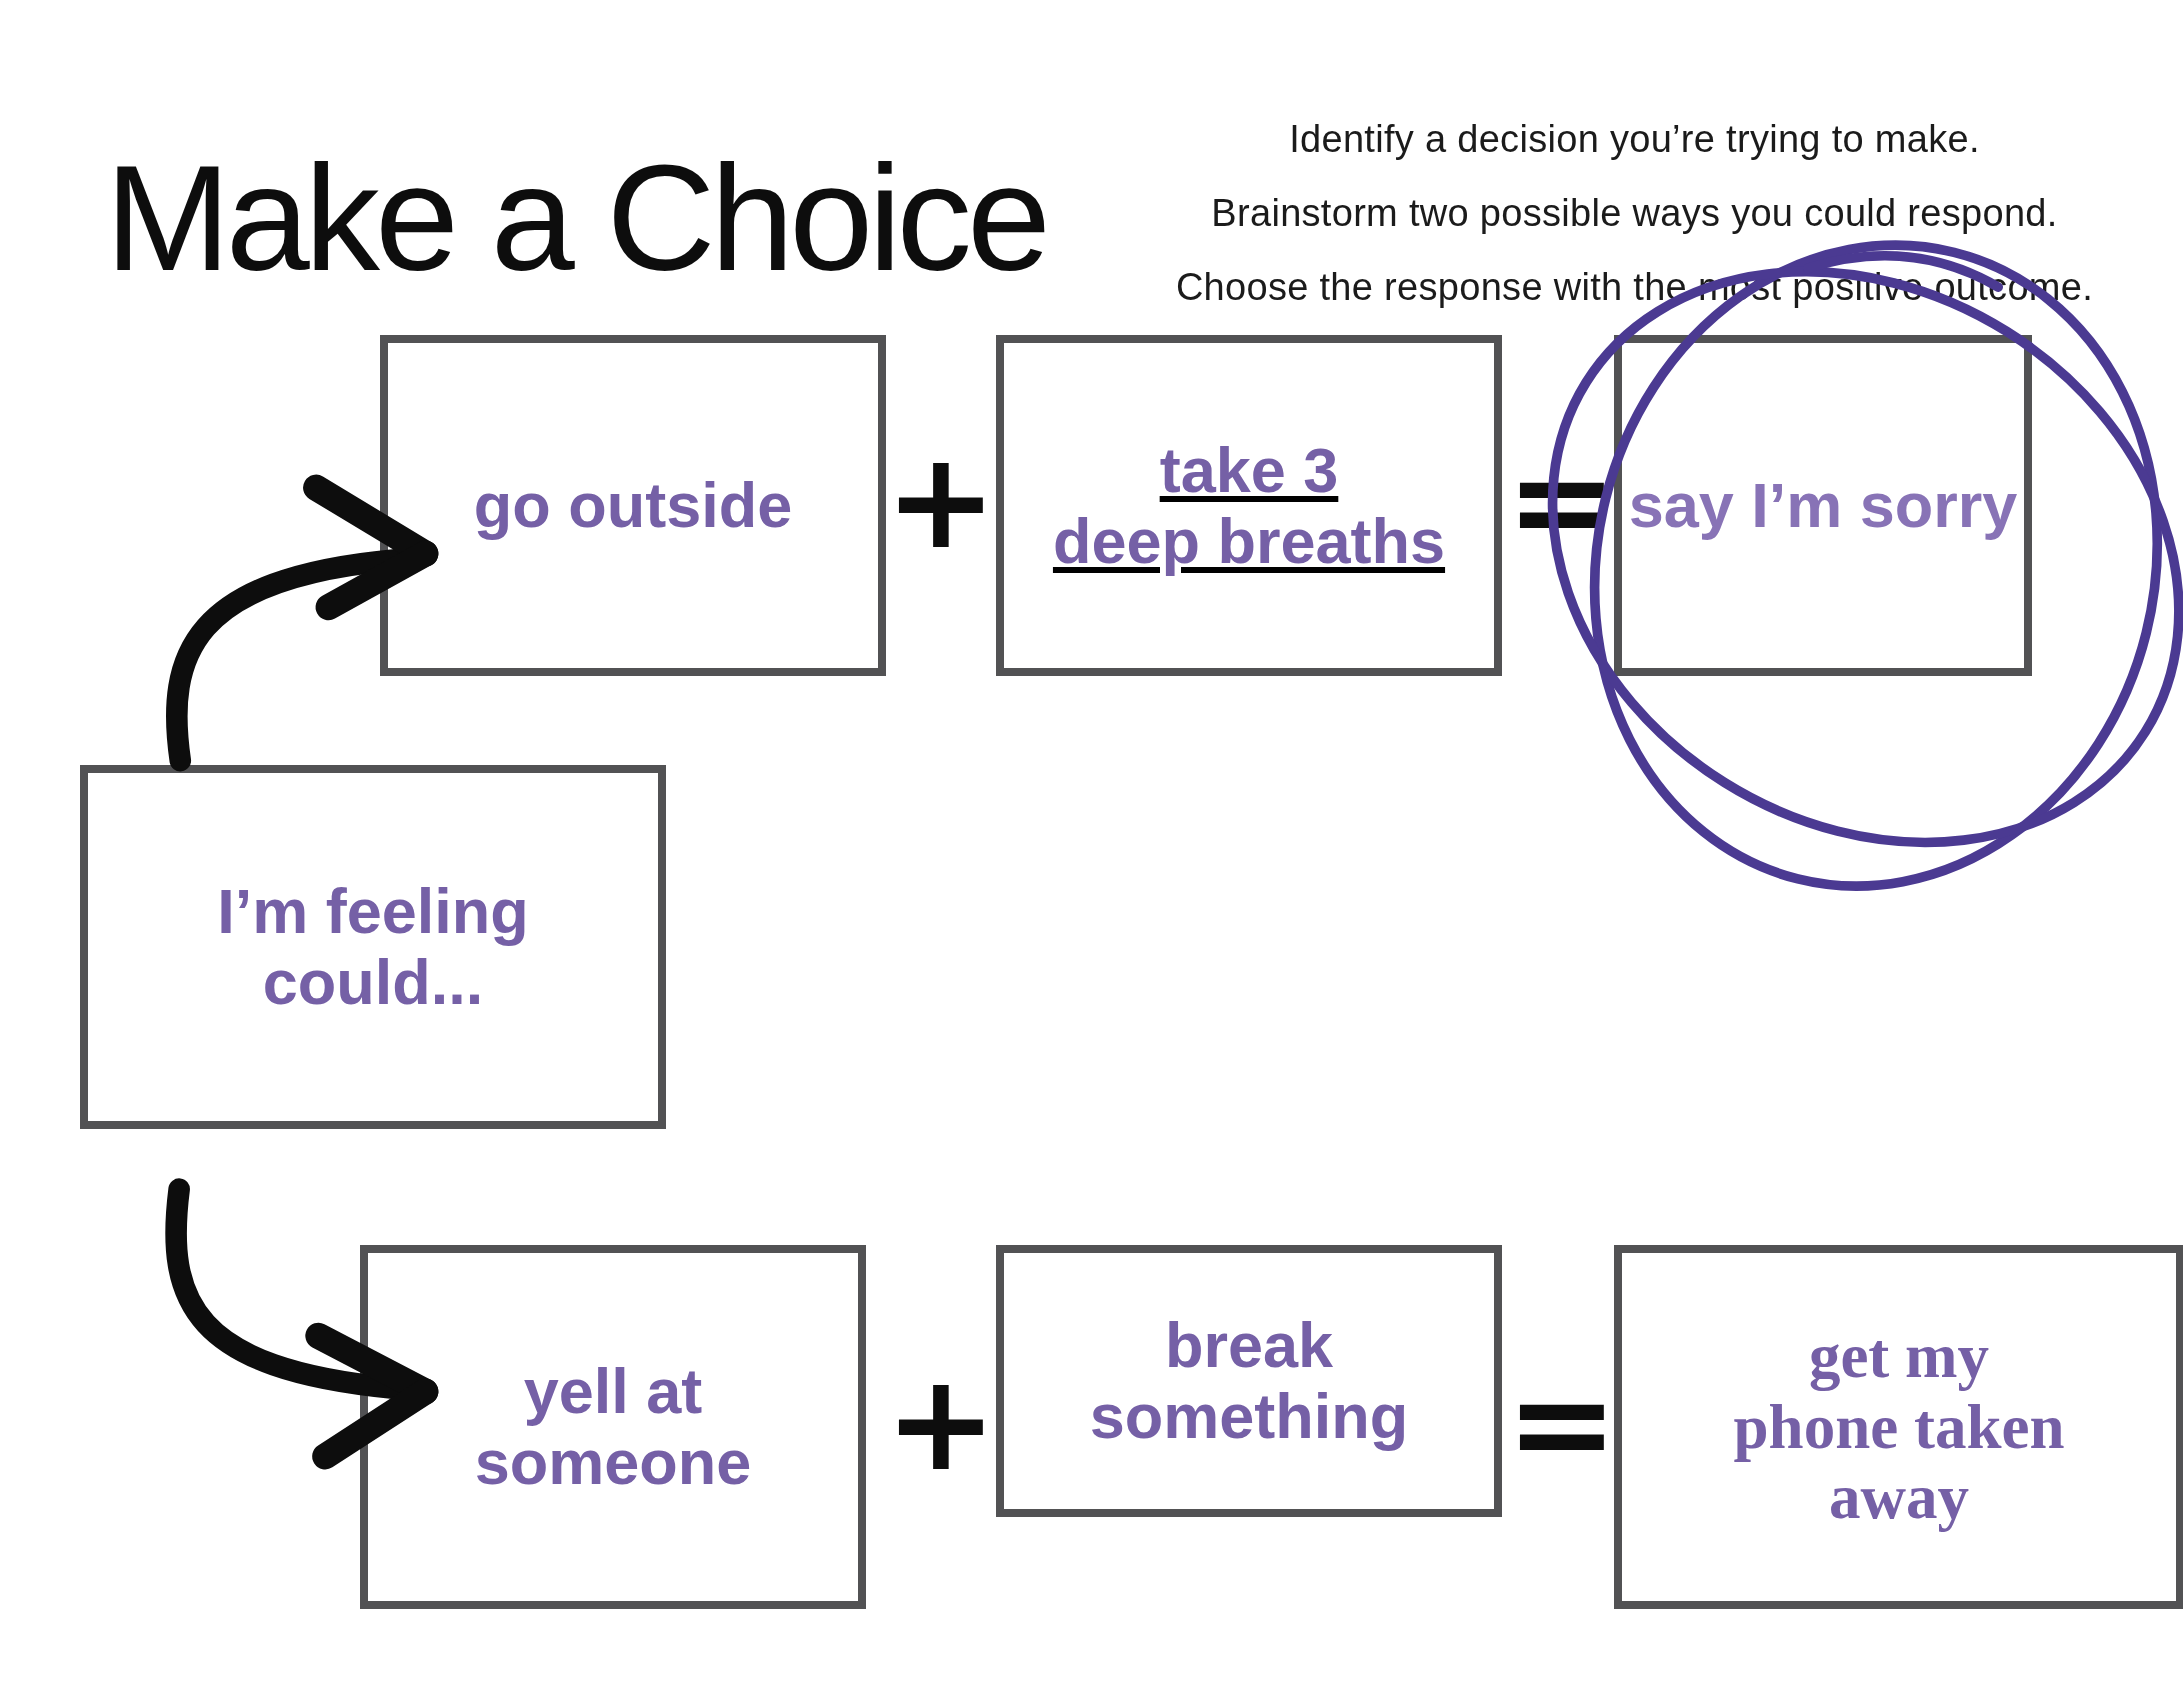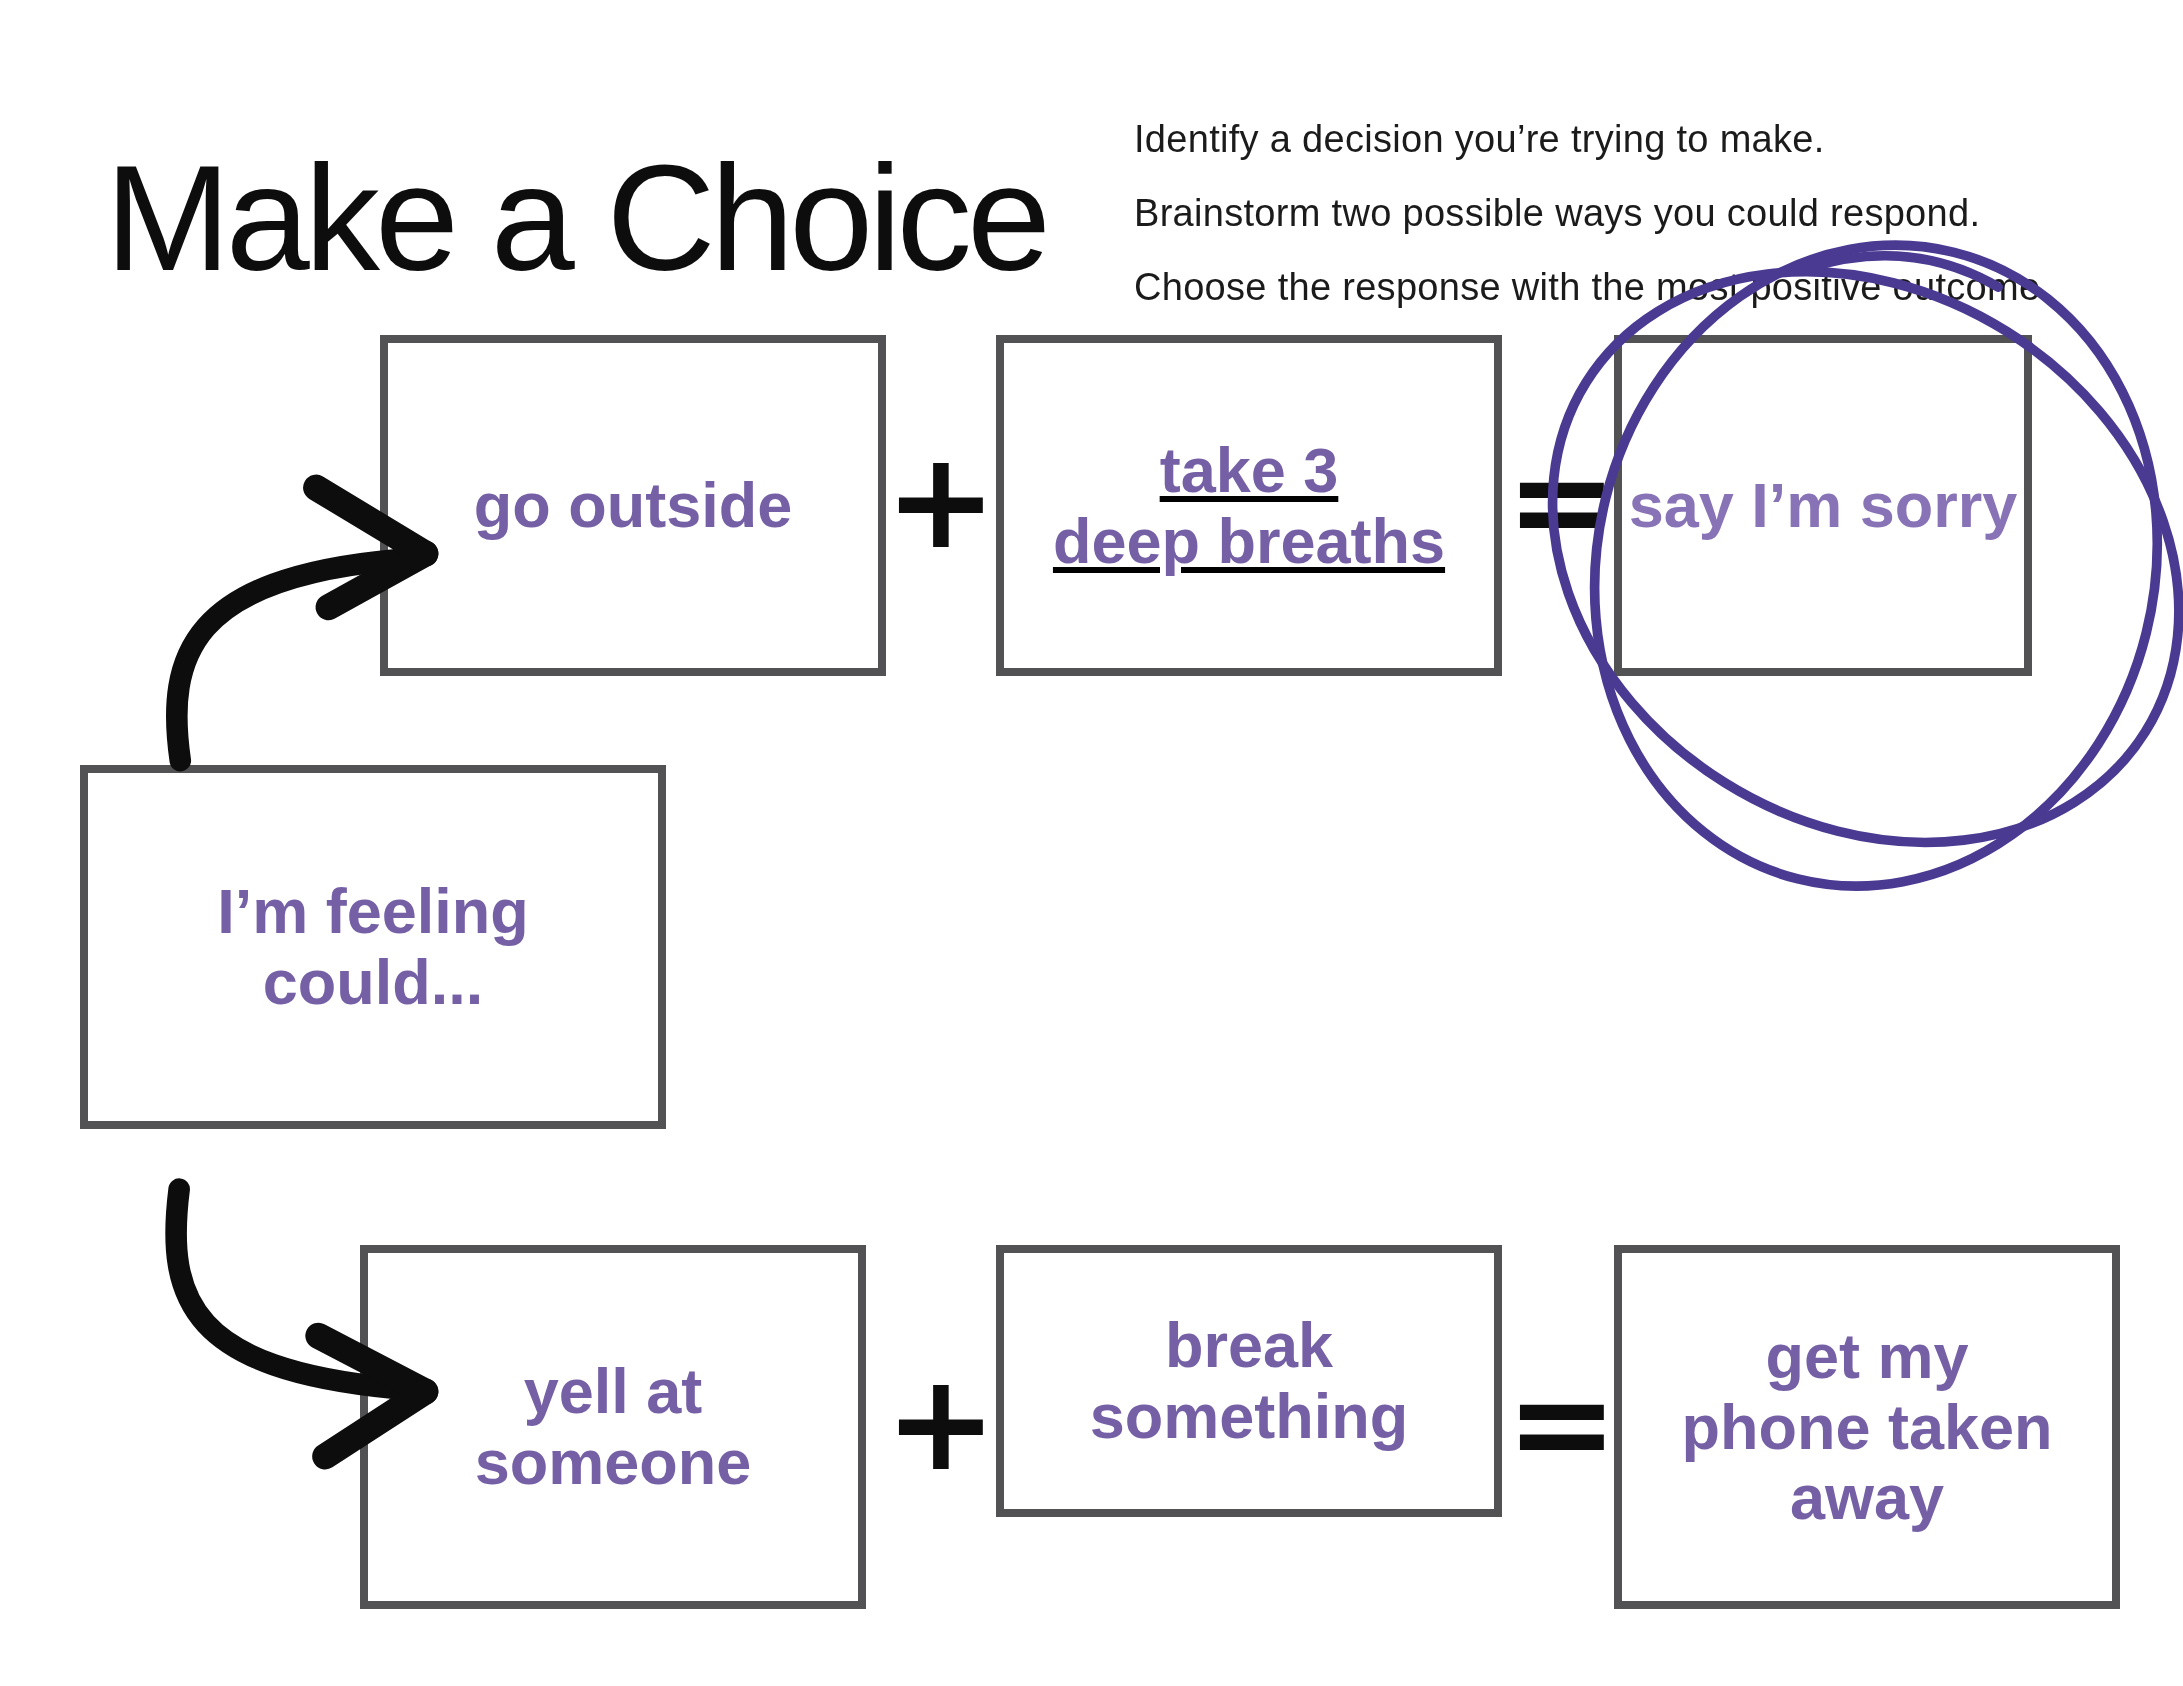--- a/index.html
+++ b/index.html
@@ -9,21 +9,21 @@
     font-family:"Liberation Sans", sans-serif;
     overflow:hidden;
   }
   .title {
     position:absolute; left:105px; top:142px;
     font-size:151px; font-weight:normal; letter-spacing:-5.1px;
     color:var(--ink,#0d0d0d); line-height:1; white-space:nowrap;
   }
   .instructions {
     position:absolute; left:1134px; top:102px; width:1001px;
-    font-size:38px; line-height:74px; color:#1b1b1b; letter-spacing:0.3px;
+    font-size:38px; line-height:74px; color:#1b1b1b; letter-spacing:0.3px;text-align:center;
   }
   .box {
     position:absolute; box-sizing:border-box; background:#ffffff;
     border:8px solid var(--box_border,#525254);
     display:flex; align-items:center; justify-content:center; text-align:center;
   }
   .box .label {
     font-weight:bold; font-size:63px; line-height:1.12;
     color:var(--purple,#7560a6); white-space:pre-line;
   }
@@ -32,21 +32,21 @@
     position:absolute; transform:translate(-50%,-54%);
     font-family:"DejaVu Sans", sans-serif; font-weight:bold;
     font-size:134px; color:var(--ink,#0d0d0d); line-height:1;
   }
   .box-option-top  { left:380px;  top:335px;  width:506px;  height:341px; }
   .box-action-top  { left:996px; top:335px;  width:506px;  height:341px;text-decoration:underline; }
   .box-outcome-top { left:1614px; top:335px;  width:418px;  height:341px; }
   .box-trigger     { left:80px;  top:765px; width:586px; height:364px; }
   .box-option-bot  { left:360px;  top:1245px; width:506px;  height:364px; }
   .box-action-bot  { left:996px; top:1245px; width:506px;  height:272px; }
-  .box-outcome-bot { left:1614px; top:1245px; width:506px;  height:364px; }
+  .box-outcome-bot { left:1614px; top:1245px; width:570px;  height:364px;font-family:Liberation Serif, serif; }
   .op-plus-top   { left:941px; top:506px; }
   .op-equals-top { left:1562px; top:506px; }
   .op-plus-bot   { left:941px; top:1428px; }
   .op-equals-bot { left:1562px; top:1428px; }
   .annotations { position:absolute; left:0; top:0; pointer-events:none; }
   .arrow path { stroke:var(--ink,#0d0d0d); fill:none; stroke-linecap:round; }
   .arrow .main { stroke-width:38px; }
   .arrow .barb { stroke-width:46px; }
   .scribble ellipse, .scribble path {
     stroke:var(--circle_scribble,#4b3a92); fill:none;

